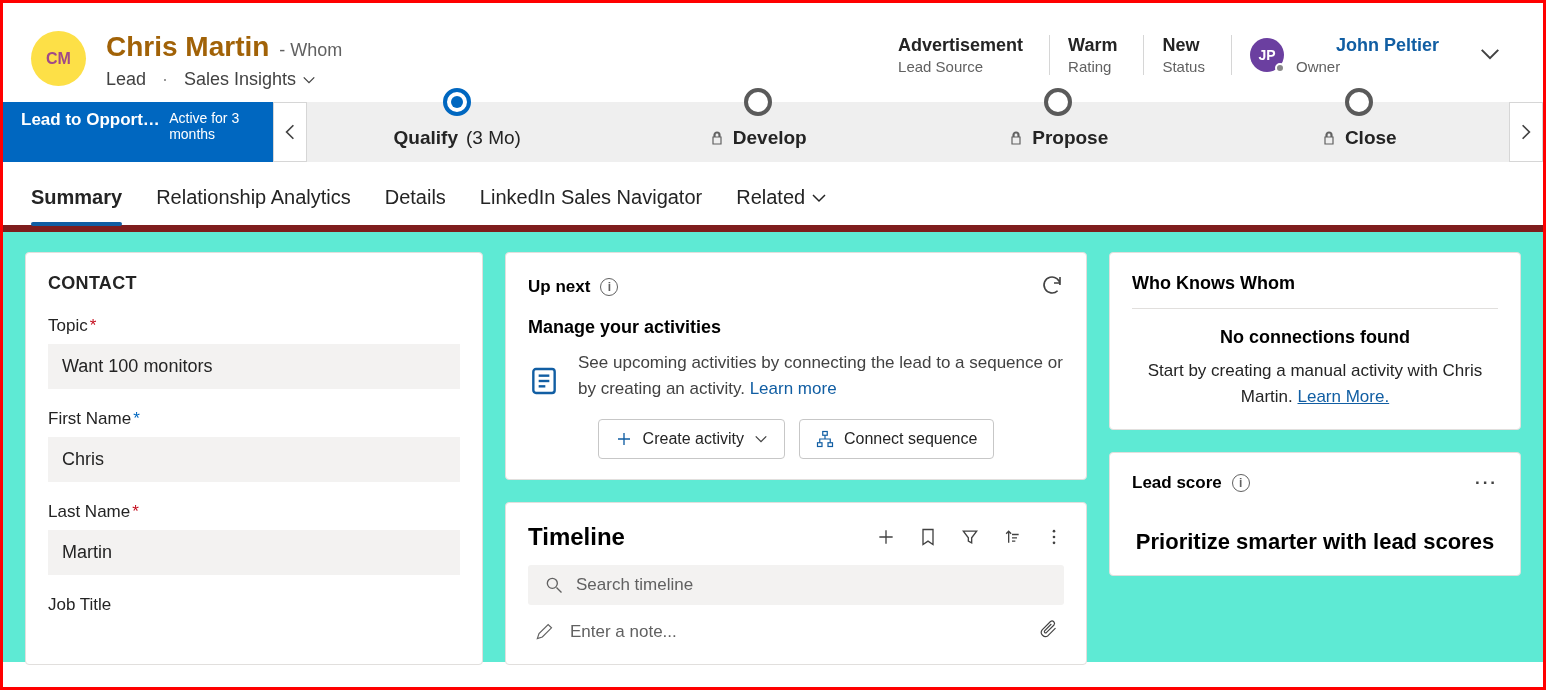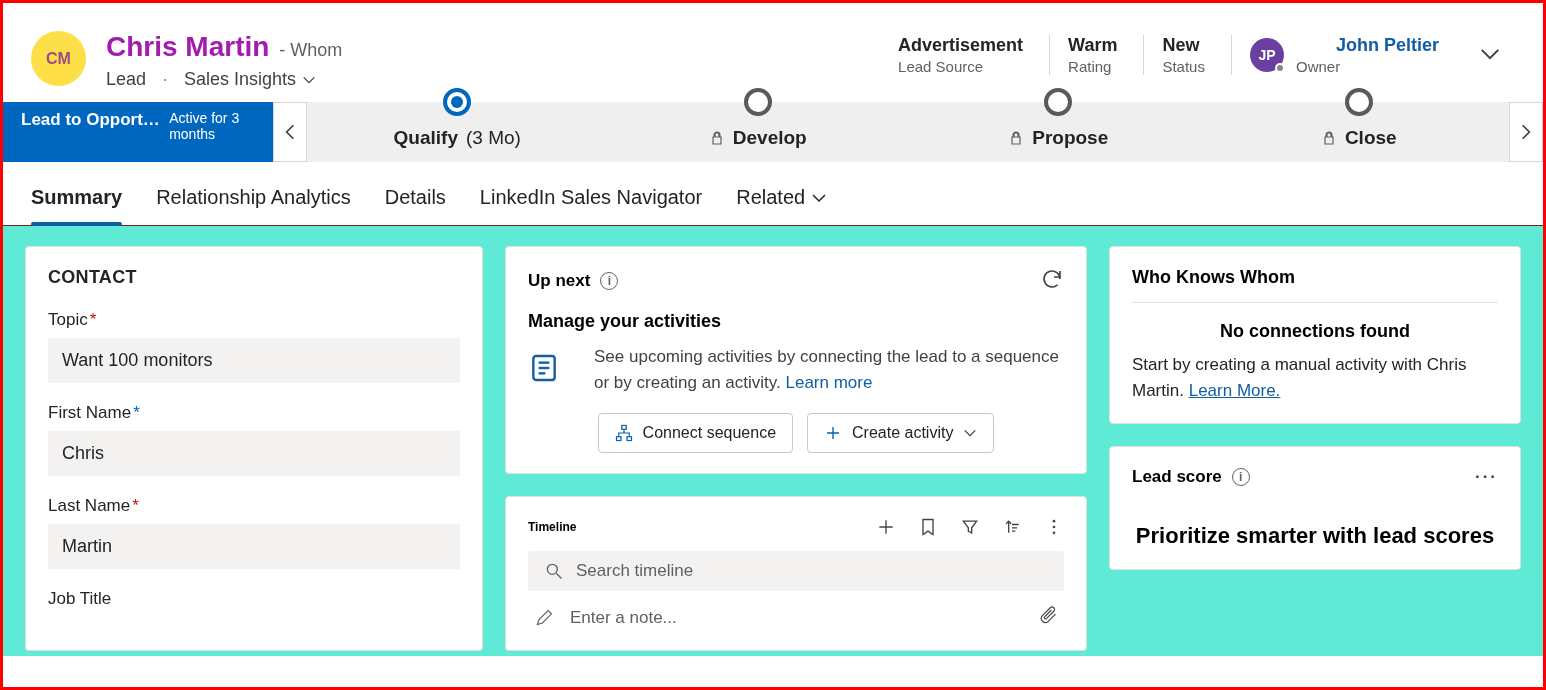--- a/index.html
+++ b/index.html
@@ -3,21 +3,21 @@
 <meta charset="utf-8">
 <style>
   * { box-sizing: border-box; margin: 0; padding: 0; font-family: "Segoe UI", Arial, sans-serif; }
   body { background: #fff; border: 3px solid #f00; width: 1546px; height: 690px; overflow: hidden; }
 
   
   .header { display: flex; align-items: flex-start; padding: 28px 28px 8px 28px; }
   .avatar-lg { width: 55px; height: 55px; border-radius: 50%; background: #fde047; color: #a04a88; font-size: 16px; font-weight: 600; display:flex; align-items:center; justify-content:center; margin-right: 20px;}
   .title-area { flex: 0 0 auto; }
   .title-row { display:flex; align-items: baseline; gap: 10px;}
-  .title-row h1 { font-size: 28px; font-weight: 600; color:#a21caf;}
+  .title-row h1 { font-size: 28px; font-weight: 600; color:#a16207;}
   .saved-tag { color:#616161; font-size:18px;}
   .subtitle-row { display:flex; align-items:center; gap:16px; margin-top:6px; font-size:18px; color:#424242;}
   .subtitle-row .dot { color:#888;}
   .form-select { display:flex; align-items:center; gap:6px; cursor:pointer;}
   .header-spacer{flex:1;}
   .meta-group{display:flex; gap:26px; align-items:flex-start; padding-top:4px;}
   .meta-cell{border-left:1px solid #d6d6d6; padding-left:18px;}
   .meta-cell:first-child{border-left:none;padding-left:0;}
   .meta-val{font-size:18px; font-weight:700; color:#242424;}
   .meta-lbl{font-size:15px; color:#616161; margin-top:2px;}
@@ -36,60 +36,60 @@
   .stage-rail{flex:1;background:#efefef;display:flex;align-items:flex-end;}
   .stage{flex:1;display:flex;align-items:center;justify-content:center;gap:8px;height:100%;position:relative;cursor:pointer;}
   .stage-circle{width:28px;height:28px;border:4px solid #5a5a5a;background:#fff;border-radius:50%;position:absolute;top:-14px;}
   .stage.active .stage-circle{border-color:#0067c0;}
   .stage.active .stage-circle::after{content:"";width:12px;height:12px;background:#0067c0;border-radius:50%;position:absolute;top:50%;left:50%;transform:translate(-50%,-50%);}
   .stage-label{font-size:19px;color:#242424;font-weight:600;padding-top:12px;display:flex;align-items:center;gap:8px;}
   .stage .dur{font-weight:400;color:#242424;}
   .lock{color:#616161;display:inline-flex;}
 
   
-  .tabs{display:flex;gap:34px;padding:24px 28px 0 28px;border-bottom:1px solid #7f1d1d;}
+  .tabs{display:flex;gap:34px;padding:24px 28px 0 28px;border-bottom:7px solid #7f1d1d;}
   .tab{font-size:20px;color:#242424;padding-bottom:16px;cursor:pointer;display:flex;align-items:center;gap:6px;}
   .tab.active{font-weight:600;position:relative;}
   .tab.active::after{content:"";position:absolute;left:0;right:0;bottom:-1px;height:4px;background:#115ea3;border-radius:2px;}
 
   
   .main{display:grid;grid-template-columns:458px 582px 1fr;gap:22px;padding:20px 22px;background:#5eead4;height:430px;}
   .card{background:#fff;border:1px solid #e1dfdd;border-radius:4px;padding:20px 22px;}
   .sec-title{font-size:18px;font-weight:700;letter-spacing:.3px;color:#242424;margin-bottom:22px;}
   .field-lbl{font-size:17px;color:#242424;margin-bottom:8px;}
   .req-red{color:#c50f1f;margin-left:2px;}
   .req-blue{color:#0067c0;margin-left:2px;}
   .field-inp{width:100%;background:#f3f2f1;border:none;padding:12px 14px;font-size:18px;color:#242424;margin-bottom:20px;outline:none;}
 
   .upnext-hdr{display:flex;align-items:center;justify-content:space-between;margin-bottom:16px;}
   .upnext-hdr .left{display:flex;align-items:center;gap:10px;font-weight:600;font-size:17px;}
   .info-ic{width:18px;height:18px;border:1.5px solid #616161;border-radius:50%;display:inline-flex;align-items:center;justify-content:center;font-size:12px;color:#616161;}
   .refresh-ic{color:#424242;}
   .manage-title{font-size:18px;font-weight:600;margin-bottom:12px;}
-  .manage-row{display:flex;gap:34px;align-items:center;}
+  .manage-row{display:flex;gap:18px;align-items:flex-end;}
   .manage-row .doc-ic{color:#115ea3;}
   .manage-text{font-size:17px;color:#424242;line-height:1.5;}
   .learn-link{color:#115ea3;cursor:pointer;}
   .btn-row{display:flex;gap:14px;margin-top:18px;justify-content:center;}
   .btn{border:1px solid #c7c7c7;background:#fff;border-radius:4px;padding:10px 16px;font-size:16px;display:flex;align-items:center;gap:10px;cursor:pointer;color:#242424;}
   .btn svg{color:#115ea3;}
   .btn .chev{color:#424242;}
 
   .timeline-hdr{display:flex;align-items:center;justify-content:space-between;margin-bottom:14px;}
-  .timeline-hdr .ttitle{font-size:12px;font-weight:600;}
+  .timeline-hdr .ttitle{font-size:24px;font-weight:600;}
   .tl-icons{display:flex;gap:22px;color:#424242;}
   .tl-icons span{cursor:pointer;display:inline-flex;}
   .search-box{display:flex;align-items:center;gap:12px;background:#f3f2f1;border-radius:3px;padding:10px 16px;color:#616161;font-size:17px;}
   .note-box{display:flex;align-items:center;gap:16px;padding:14px 6px 0 6px;color:#616161;font-size:17px;}
   .note-box .attach{margin-left:auto;color:#424242;cursor:pointer;}
 
   .col3{display:flex;flex-direction:column;gap:22px;}
   .whoknows-hdr{font-size:18px;font-weight:600;border-bottom:1px solid #e1dfdd;padding-bottom:14px;margin-bottom:18px;}
   .wk-title{font-weight:600;font-size:18px;text-align:center;margin-bottom:10px;}
-  .wk-text{font-size:17px;color:#242424;line-height:1.5;}
+  .wk-text{text-align:center;font-size:17px;color:#242424;line-height:1.5;}
   .wk-text a{color:#115ea3;text-decoration:underline;cursor:pointer;}
   .leadscore-hdr{display:flex;align-items:center;gap:10px;font-size:17px;font-weight:600;}
   .leadscore-hdr .more{margin-left:auto;cursor:pointer;color:#424242;letter-spacing:2px;}
   .ls-headline{font-size:22px;font-weight:600;text-align:center;margin-top:36px;}
 
   svg{flex-shrink:0;}
 </style>
 </head>
 <body>
 
@@ -251,35 +251,35 @@
               <line x1="8" y1="16" x2="13" y2="16" stroke="currentColor" stroke-width="1.8"></line>
             </svg>
         </span>
         <div class="manage-text">
           <span>See upcoming activities by connecting the lead to a sequence or by creating an activity. </span><span class="learn-link">Learn more</span>
         </div>
       </div>
       <div class="btn-row">
         <button class="btn">
           <svg width="18" height="18" viewBox="0 0 24 24">
+              <path d="M12 4v16M4 12h16" stroke="currentColor" stroke-width="1.8"></path>
+            </svg>
+          <span>Create activity</span>
+          <svg class="chev" width="14" height="14" viewBox="0 0 16 16">
+              <path d="M2 5l6 6 6-6" fill="none" stroke="currentColor" stroke-width="1.5"></path>
+            </svg>
+        </button>
+        <button class="btn">
+          <svg width="18" height="18" viewBox="0 0 24 24">
               <rect x="9" y="2" width="6" height="5" fill="none" stroke="currentColor" stroke-width="1.6"></rect>
               <rect x="2" y="17" width="6" height="5" fill="none" stroke="currentColor" stroke-width="1.6"></rect>
               <rect x="16" y="17" width="6" height="5" fill="none" stroke="currentColor" stroke-width="1.6"></rect>
               <path d="M12 7v5M5 17v-5h14v5" fill="none" stroke="currentColor" stroke-width="1.6"></path>
             </svg>
           <span>Connect sequence</span>
-        </button>
-        <button class="btn">
-          <svg width="18" height="18" viewBox="0 0 24 24">
-              <path d="M12 4v16M4 12h16" stroke="currentColor" stroke-width="1.8"></path>
-            </svg>
-          <span>Create activity</span>
-          <svg class="chev" width="14" height="14" viewBox="0 0 16 16">
-              <path d="M2 5l6 6 6-6" fill="none" stroke="currentColor" stroke-width="1.5"></path>
-            </svg>
         </button>
       </div>
     </div>
 
     <div class="card">
       <div class="timeline-hdr">
         <div class="ttitle">Timeline</div>
         <div class="tl-icons">
           <span>
               <svg width="20" height="20" viewBox="0 0 24 24">

